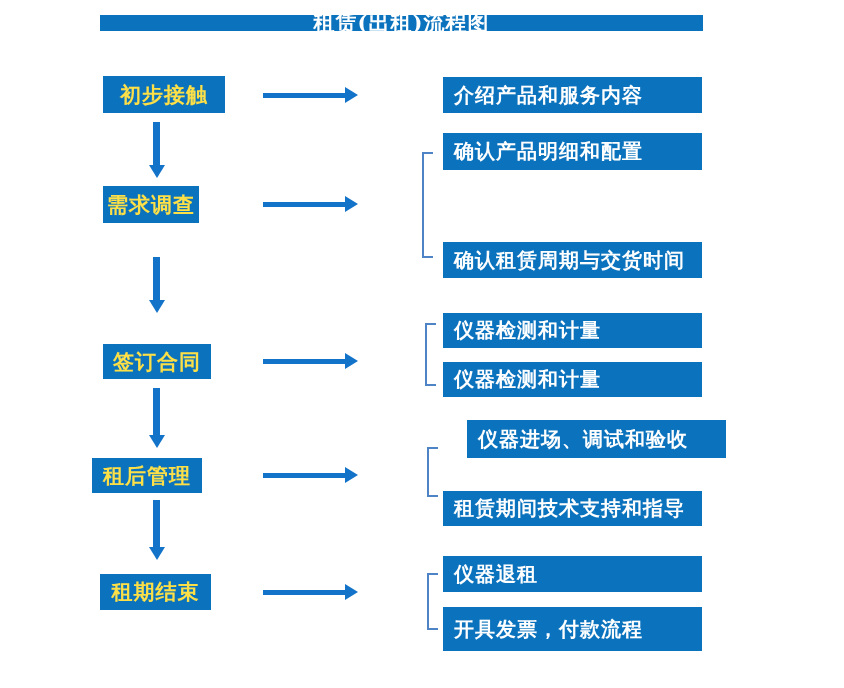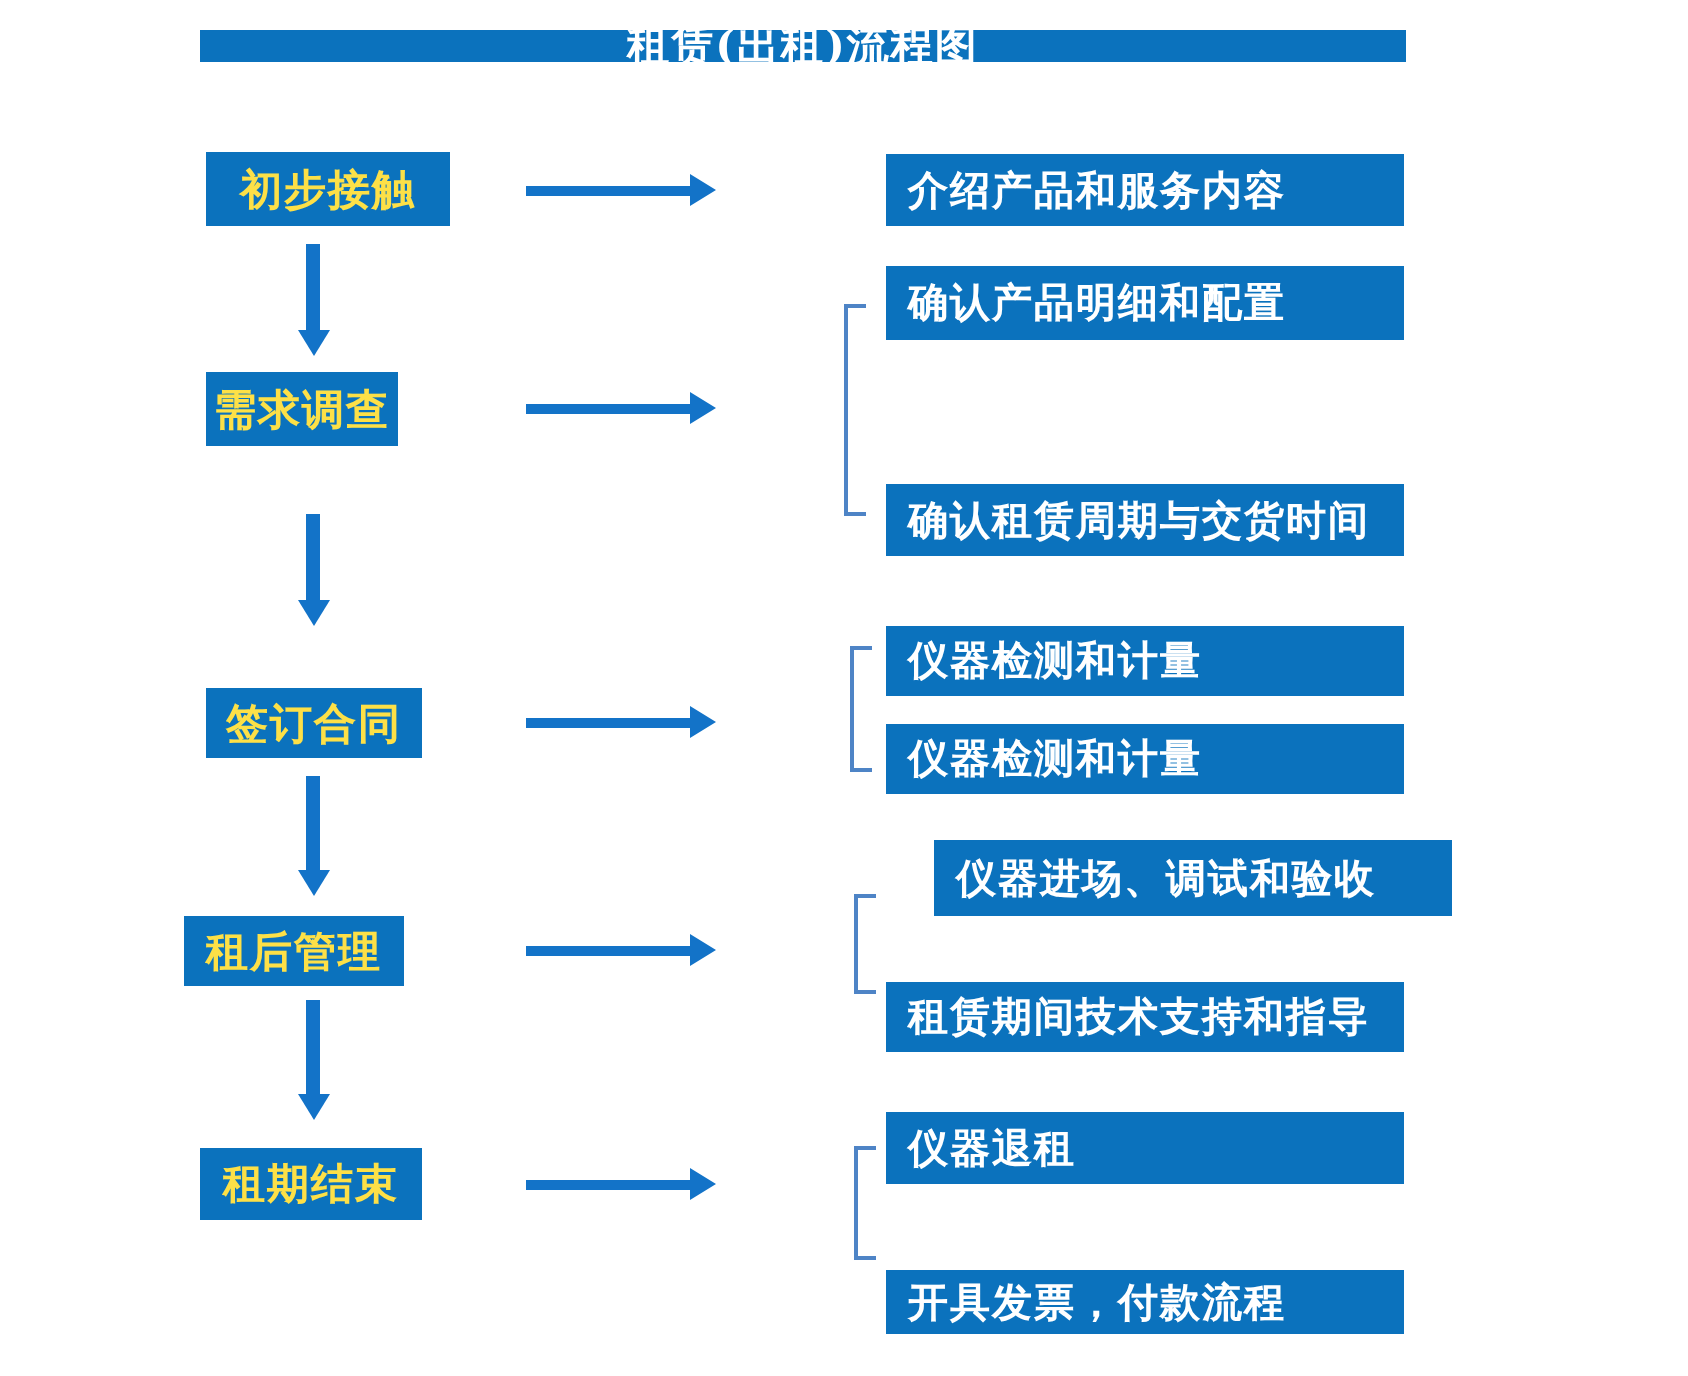--- a/index.html
+++ b/index.html
@@ -137,17 +137,17 @@
   <div class="item-box" style="top:420px;height:38px;margin-left:24px;">
     <span>仪器进场、调试和验收</span>
   </div>
   <div class="item-box" style="top:491px;height:35px;">
     <span>租赁期间技术支持和指导</span>
   </div>
 
   <div class="item-box" style="top:556px;height:36px;font-family:Liberation Serif, serif;">
     <span>仪器退租</span>
   </div>
-  <div class="item-box" style="top:607px;height:32px;margin-top:28px;">
+  <div class="item-box" style="top:607px;height:44px;">
     <span>开具发票，付款流程</span>
   </div>
 
 </div>
 
 </body></html>

